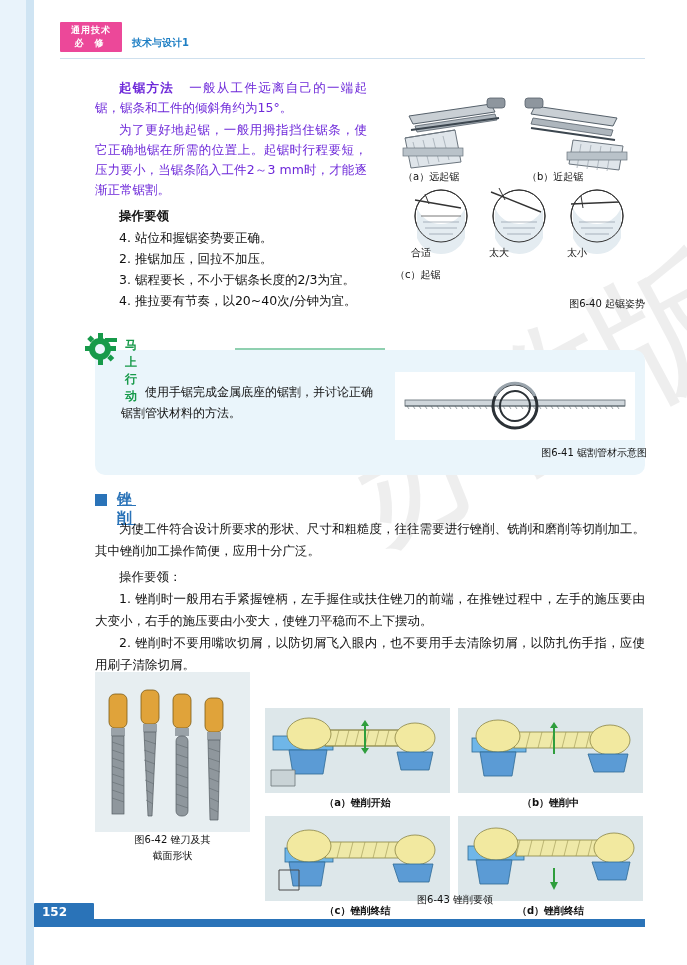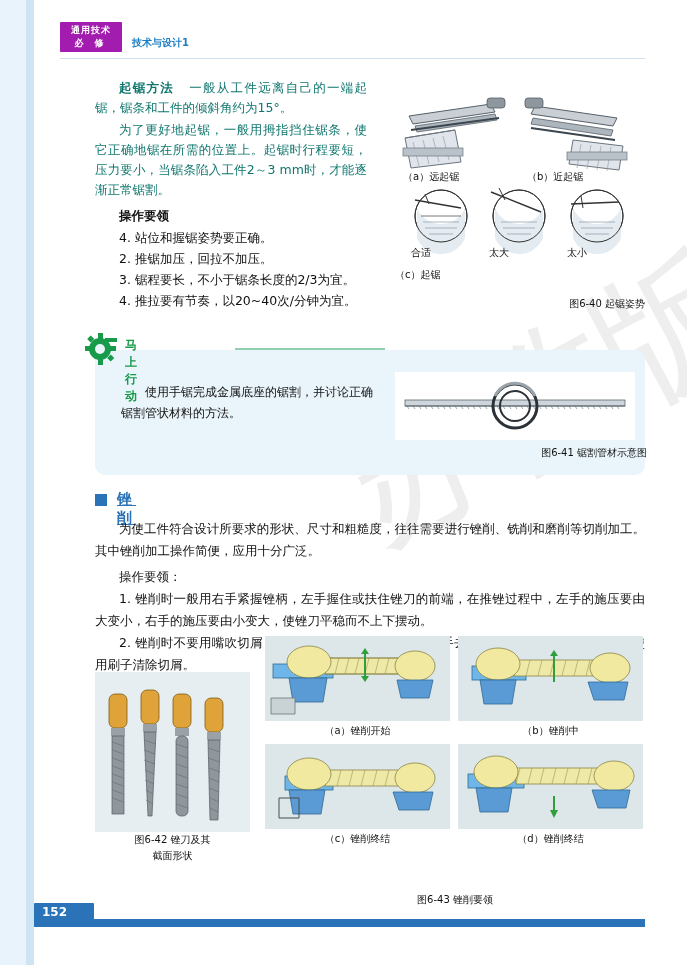--- a/index.html
+++ b/index.html
@@ -13,21 +13,21 @@
   }
   .page{position:absolute;left:0;top:0;width:687px;height:965px;background:#fff;}
 
   
   .edge-bar{position:absolute;left:0;top:0;width:34px;height:965px;background:#e9f3fb;}
   .edge-bar-inner{position:absolute;left:26px;top:0;width:8px;height:965px;background:#cfe4f3;}
 
   
   .hdr{position:absolute;left:60px;top:22px;width:300px;height:34px;}
   .hdr-badge{
-    position:absolute;left:0;top:0;width:62px;height:30px;background:#a21caf;
+    position:absolute;left:0;top:0;width:62px;height:30px;background:#ec4899;
     border-radius:1px;
   }
   .hdr-badge .l1{
     position:absolute;left:0;top:2px;width:62px;text-align:center;
     color:#fff;font-size:9px;font-weight:bold;letter-spacing:1px;
   }
   .hdr-badge .l2{
     position:absolute;left:0;top:15px;width:62px;text-align:center;
     color:#fff;font-size:9px;font-weight:bold;letter-spacing:4px;
   }
@@ -42,21 +42,21 @@
     font-size:150px;color:rgba(120,120,120,0.13);
     font-family:"DejaVu Serif","Liberation Serif",serif;
     transform:rotate(-28deg);
     white-space:nowrap;
     letter-spacing:-10px;
     pointer-events:none;
   }
 
   
   .col-left{position:absolute;left:95px;top:78px;width:272px;}
-  .p{font-size:12.5px;line-height:20px;text-align:justify;margin:0 0 2px 0;color:#0f766e;
+  .p{font-size:12.5px;line-height:20px;text-align:justify;margin:0 0 2px 0;color:#6d28d9;
      font-family:"DejaVu Sans","Liberation Sans",sans-serif;}
   .p.ind{text-indent:24px;}
   .bold{font-weight:bold;}
   .lead-gap{display:inline-block;width:14px;}
 
   .subhead{font-size:12.5px;font-weight:bold;margin:8px 0 2px 0;text-indent:24px;}
   .li{font-size:12.5px;line-height:21px;text-indent:24px;margin:0;}
 
   
   .fig-top{position:absolute;left:395px;top:82px;width:250px;height:215px;}
@@ -95,21 +95,21 @@
   .sec-txt{position:absolute;left:22px;top:-2px;font-size:15px;font-weight:bold;color:#2a73b8;letter-spacing:4px;text-decoration:underline;}
 
   .body-col{position:absolute;left:75px;top:518px;width:570px;}
   .b{font-size:12.5px;line-height:22px;text-align:justify;margin:0;}
   .b.ind{text-indent:24px;}
 
   
   .fig42{position:absolute;left:95px;top:672px;width:155px;height:160px;}
   .fig42cap{position:absolute;left:85px;top:832px;width:175px;text-align:center;font-size:10px;line-height:16px;}
 
-  .grid43{position:absolute;left:265px;top:636px;width:380px;}
+  .grid43{position:absolute;left:265px;top:708px;width:380px;font-weight:bold;}
   .g-cell{position:relative;width:185px;height:85px;background:#dfe8ea;overflow:hidden;}
   .g-row{display:flex;gap:8px;}
   .g-cap{font-size:10px;text-align:center;margin-top:3px;margin-bottom:6px;}
   .fig43cap{position:absolute;left:265px;top:893px;width:380px;text-align:center;font-size:10px;}
 
   
   .foot-bar{position:absolute;left:34px;bottom:38px;width:611px;height:8px;background:#2a73b8;}
   .pgno{position:absolute;left:42px;bottom:46px;font-size:12px;color:#ffffff;font-weight:bold;}
   .pgno-box{position:absolute;left:34px;bottom:44px;width:60px;height:18px;background:#2a73b8;border-radius:1px;}
 

